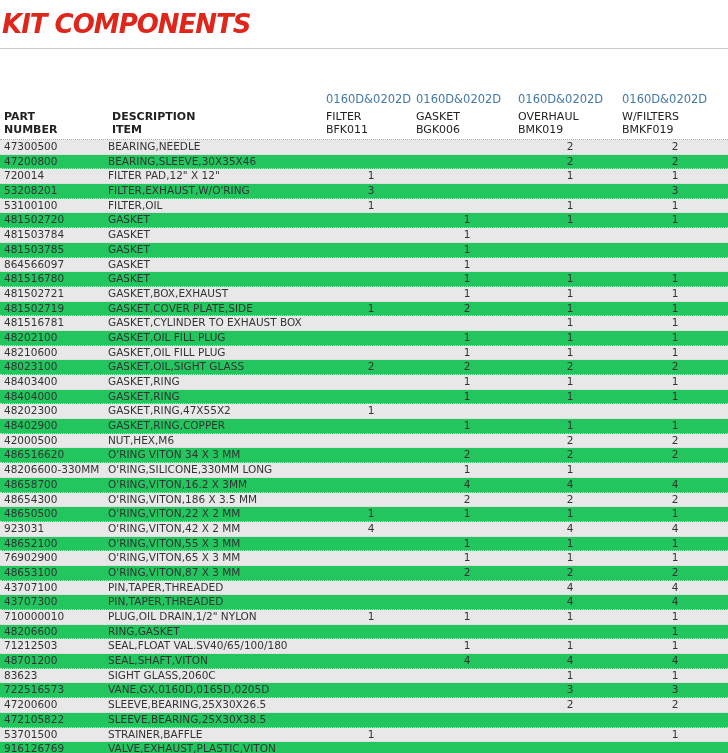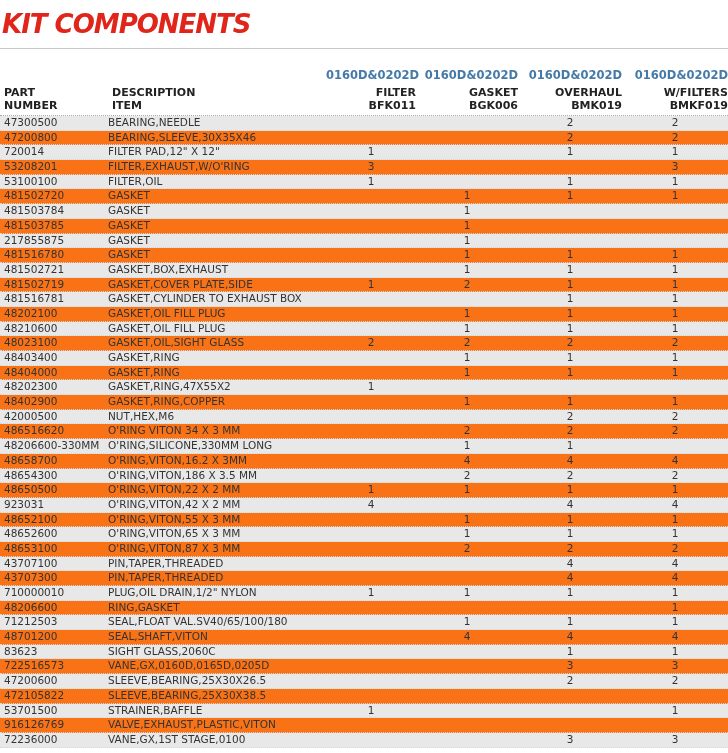--- a/index.html
+++ b/index.html
@@ -32,38 +32,38 @@
     border-bottom:1px dotted #aaaaaa;
     padding-bottom:3px;
   }
   .hdr-left{
     font-weight:bold;color:#222222;
     font-size:11px;line-height:13px;
     padding-left:4px;
     margin-top:12px;
   }
   .kit-col{
-    text-align:right;
+    text-align:left;
     font-size:11px;line-height:13px;
-    font-weight:bold;color:#222222;
+    font-weight:normal;color:#222222;margin-top:24px;
   }
   .kit-model{
     color:#4579a8;
     font-size:11.5px;
     padding-bottom:4px;
   }
   
   .table-body{width:701px;}
   .row{
     height:14.7px;
     box-sizing:border-box;
     border-bottom:1px dotted #d6d6d6;
     font-size:10.5px;line-height:13.5px;
     color:#333333;
-    background:#f97316;
+    background:#22c55e;
   }
   .row.alt{background:#e8e8e8;}
   .cell{overflow:hidden;white-space:nowrap;}
   .cell.c0{padding-left:4px;}
   .cell.c2,.cell.c3,.cell.c4,.cell.c5{text-align:center;}
 </style>
 </head>
 <body>
 
 <h1 class="page-title">KIT COMPONENTS</h1>
@@ -160,21 +160,21 @@
     </div>
     <div class="grid row">
       <div class="cell c0">481503785</div>
       <div class="cell c1">GASKET</div>
       <div class="cell c2"></div>
       <div class="cell c3">1</div>
       <div class="cell c4"></div>
       <div class="cell c5"></div>
     </div>
     <div class="grid row alt">
-      <div class="cell c0">217855875</div>
+      <div class="cell c0">864566097</div>
       <div class="cell c1">GASKET</div>
       <div class="cell c2"></div>
       <div class="cell c3">1</div>
       <div class="cell c4"></div>
       <div class="cell c5"></div>
     </div>
     <div class="grid row">
       <div class="cell c0">481516780</div>
       <div class="cell c1">GASKET</div>
       <div class="cell c2"></div>
@@ -320,21 +320,21 @@
     </div>
     <div class="grid row">
       <div class="cell c0">48652100</div>
       <div class="cell c1">O'RING,VITON,55 X 3 MM</div>
       <div class="cell c2"></div>
       <div class="cell c3">1</div>
       <div class="cell c4">1</div>
       <div class="cell c5">1</div>
     </div>
     <div class="grid row alt">
-      <div class="cell c0">48652600</div>
+      <div class="cell c0">76902900</div>
       <div class="cell c1">O'RING,VITON,65 X 3 MM</div>
       <div class="cell c2"></div>
       <div class="cell c3">1</div>
       <div class="cell c4">1</div>
       <div class="cell c5">1</div>
     </div>
     <div class="grid row">
       <div class="cell c0">48653100</div>
       <div class="cell c1">O'RING,VITON,87 X 3 MM</div>
       <div class="cell c2"></div>

